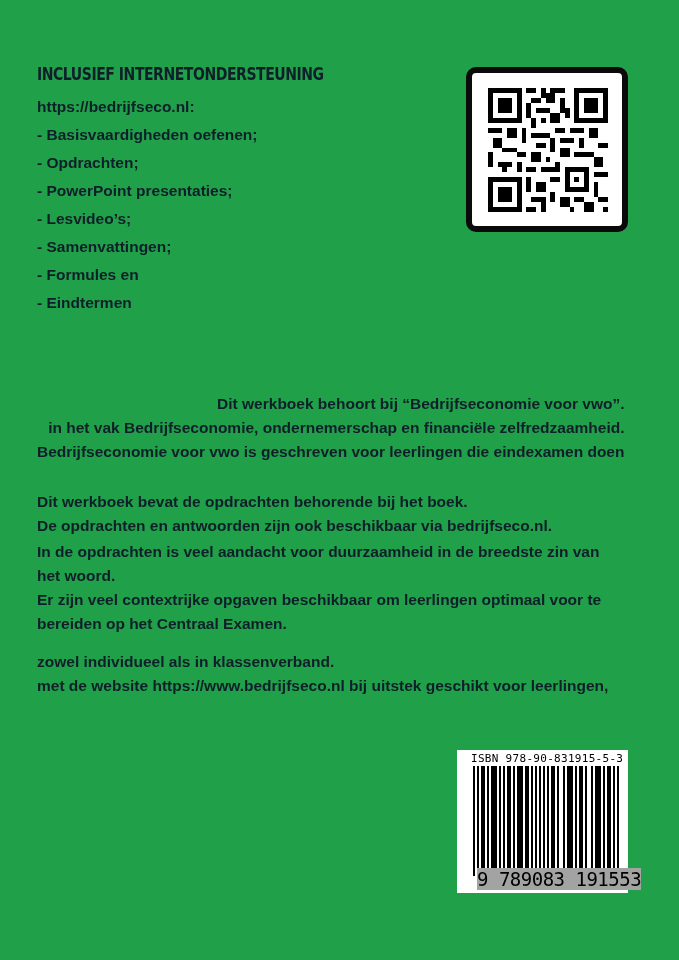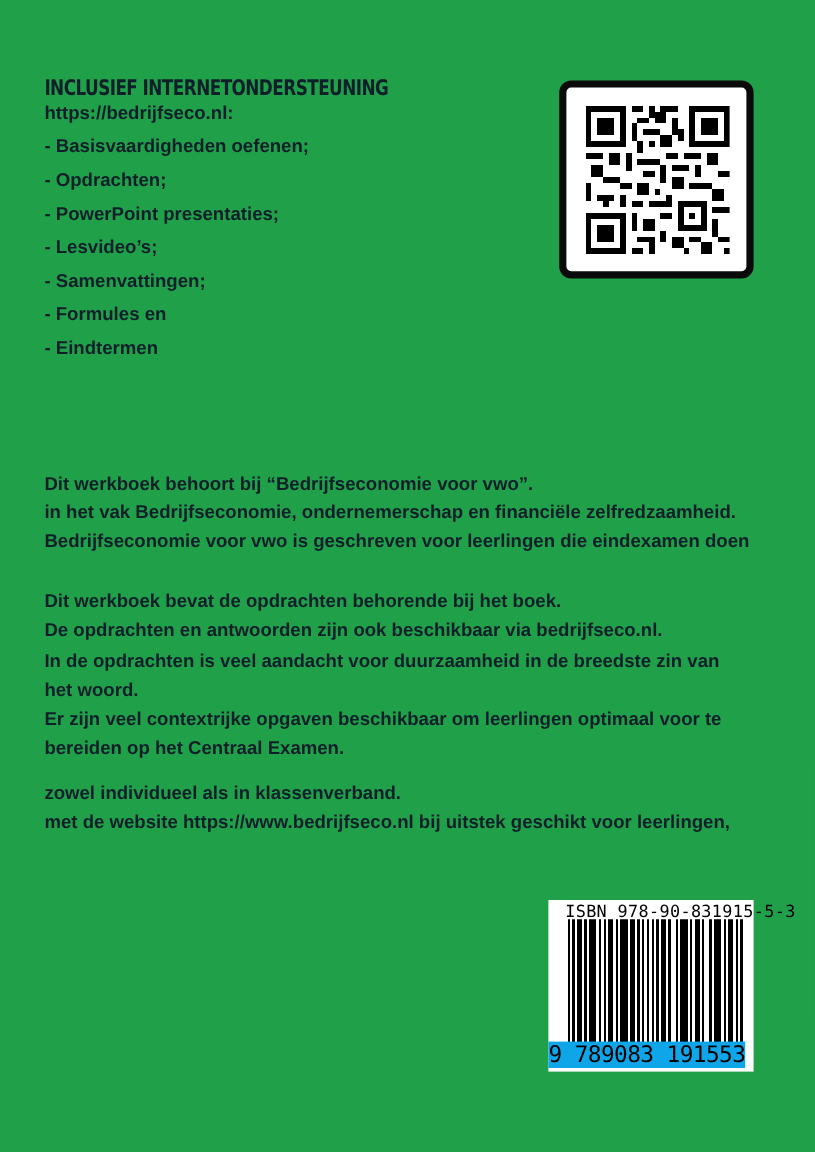--- a/index.html
+++ b/index.html
@@ -12,21 +12,21 @@
     }
     .heading {
       position: absolute; left: 37px; top: 63px;
       font-family: "DejaVu Sans", sans-serif;
       font-weight: bold; font-size: 18px;
       letter-spacing: -0.6px;
       transform: scaleX(0.78); transform-origin: left top;
       white-space: nowrap; color: #0f1f2a;
     }
     .features {
-      position: absolute; left: 37px; top: 84px;
+      position: absolute; left: 37px; top: 96px;
       margin: 0; padding: 0; list-style: none;
       font-weight: bold; font-size: 15.5px;
     }
     .features li { height: 28px; line-height: 22px; white-space: nowrap; }
     .para-block {
       position: absolute; left: 37px;
       font-weight: bold; font-size: 15.5px; line-height: 24px;
       white-space: nowrap;
     }
     .para-block div { height: 24px; }
@@ -37,31 +37,31 @@
       border: 6px solid #0a0a0a;
       border-radius: 10px;
     }
     .qr-svg { position: absolute; left: 16px; top: 15px; }
     .barcode {
       position: absolute; left: 457px; top: 750px;
       width: 171px; height: 143px; background: #ffffff;
     }
     .isbn-top {
       position: absolute; left: 14px; top: 2px;
-      font-family: "DejaVu Sans Mono", monospace; font-size: 14px;
+      font-family: "DejaVu Sans Mono", monospace; font-size: 11px;
       color: #000; letter-spacing: 0.3px; white-space: nowrap; text-align: center;
     }
     .bars-svg { position: absolute; left: 10px; top: 16px; }
     .isbn-bottom {
       position: absolute; left: 0px; top: 118px;
       font-family: "DejaVu Sans Mono", monospace; font-size: 19px;
       color: #000; white-space: nowrap; letter-spacing: -0.5px;
       line-height: 22px;
     }
-    .isbn-bottom span { background: #0ea5e9; }
+    .isbn-bottom span { background: #a3a3a3; margin-left: 20px; }
   </style>
 </head>
 <body>
 
 <div class="heading">INCLUSIEF INTERNETONDERSTEUNING</div>
 
 <ul class="features">
   <li>https://bedrijfseco.nl:</li>
   <li>- Basisvaardigheden oefenen;</li>
   <li>- Opdrachten;</li>
@@ -141,21 +141,21 @@
       <rect x="20" y="23" width="2" height="2"></rect>
         <rect x="23" y="22" width="2" height="1"></rect>
         <rect x="8" y="24" width="2" height="1"></rect>
       <rect x="11" y="23" width="1" height="2"></rect>
         <rect x="24" y="24" width="1" height="1"></rect>
         <rect x="17" y="24" width="1" height="1"></rect>
     </g>
   </svg>
 </div>
 
-<div class="para-block" style="top:392px;">
+<div class="para-block" style="top:392px;text-align:right;">
   <div>Dit werkboek behoort bij “Bedrijfseconomie voor vwo”.</div>
   <div>in het vak Bedrijfseconomie, ondernemerschap en financiële zelfredzaamheid.</div>
   <div>Bedrijfseconomie voor vwo is geschreven voor leerlingen die eindexamen doen</div>
 </div>
 
 <div class="para-block" style="top:478px;margin-top:12px;">
   <div>Dit werkboek bevat de opdrachten behorende bij het boek.</div>
   <div>De opdrachten en antwoorden zijn ook beschikbaar via bedrijfseco.nl.</div>
 </div>
 

